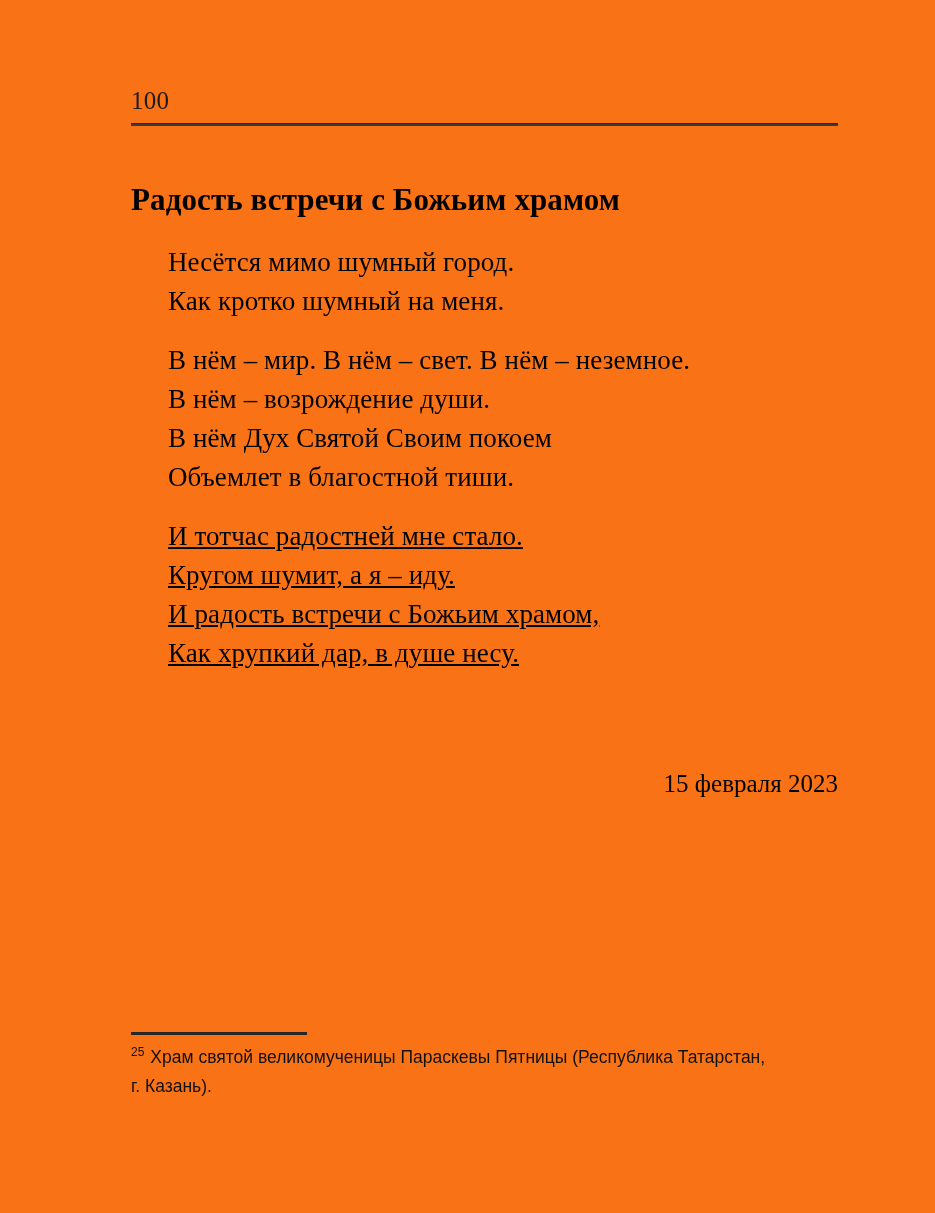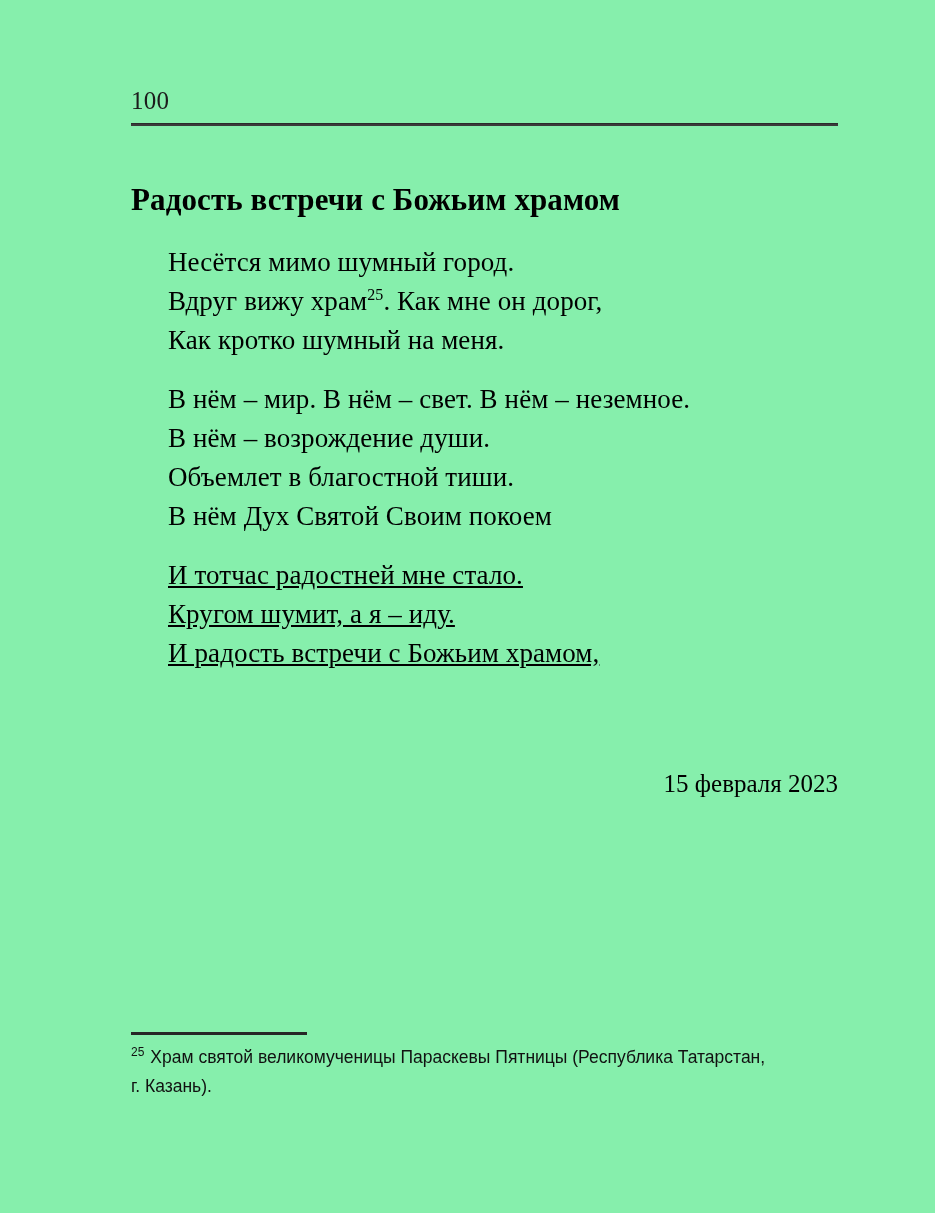--- a/index.html
+++ b/index.html
@@ -15,21 +15,21 @@
     color: #000000;
     overflow: hidden;
   }
 
   .page {
     position: absolute;
     left: 0;
     top: 0;
     width: 935px;
     height: 1213px;
-    background: #86efac;
+    background: #f97316;
   }
 
   
   .header {
     position: absolute;
     left: 131px;
     top: 86px;
     width: 707px;
     height: 42px;
   }
@@ -159,35 +159,35 @@
     </div>
     <div class="header-rule"></div>
   </div>
 
   <h1 class="poem-title">Радость встречи с Божьим храмом</h1>
 
   <div class="poem-body">
 
     <div class="stanza">
       <div class="poem-line">Несётся мимо шумный город.</div>
-      <div class="poem-line"><span>Вдруг вижу храм</span><span class="fn-ref">25</span><span>. Как мне он дорог,</span></div>
       <div class="poem-line">Как кротко шумный на меня.</div>
     </div>
 
     <div class="stanza">
       <div class="poem-line">В нём – мир. В нём – свет. В нём – неземное.</div>
       <div class="poem-line">В нём – возрождение души.</div>
+      <div class="poem-line">В нём Дух Святой Своим покоем</div>
       <div class="poem-line">Объемлет в благостной тиши.</div>
-      <div class="poem-line">В нём Дух Святой Своим покоем</div>
     </div>
 
     <div class="stanza">
       <div class="poem-line">И тотчас радостней мне стало.</div>
       <div class="poem-line">Кругом шумит, а я – иду.</div>
       <div class="poem-line">И радость встречи с Божьим храмом,</div>
+      <div class="poem-line">Как хрупкий дар, в душе несу.</div>
     </div>
 
   </div>
 
   <div class="poem-date">15 февраля 2023</div>
 
   <div class="footnote-rule"></div>
   <div class="footnote"><span class="footnote-marker">25</span><span>Храм святой великомученицы Параскевы Пятницы (Республика Татарстан, г. Казань).</span></div>
 
 </div>

